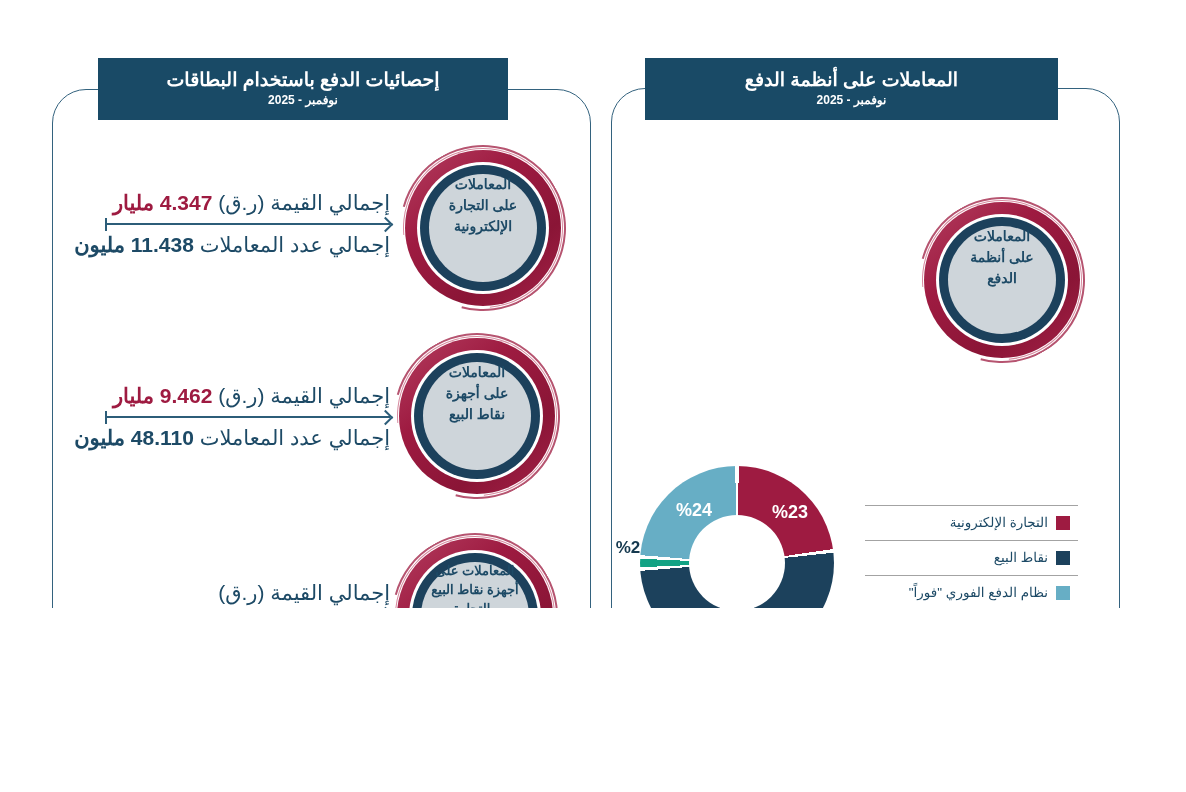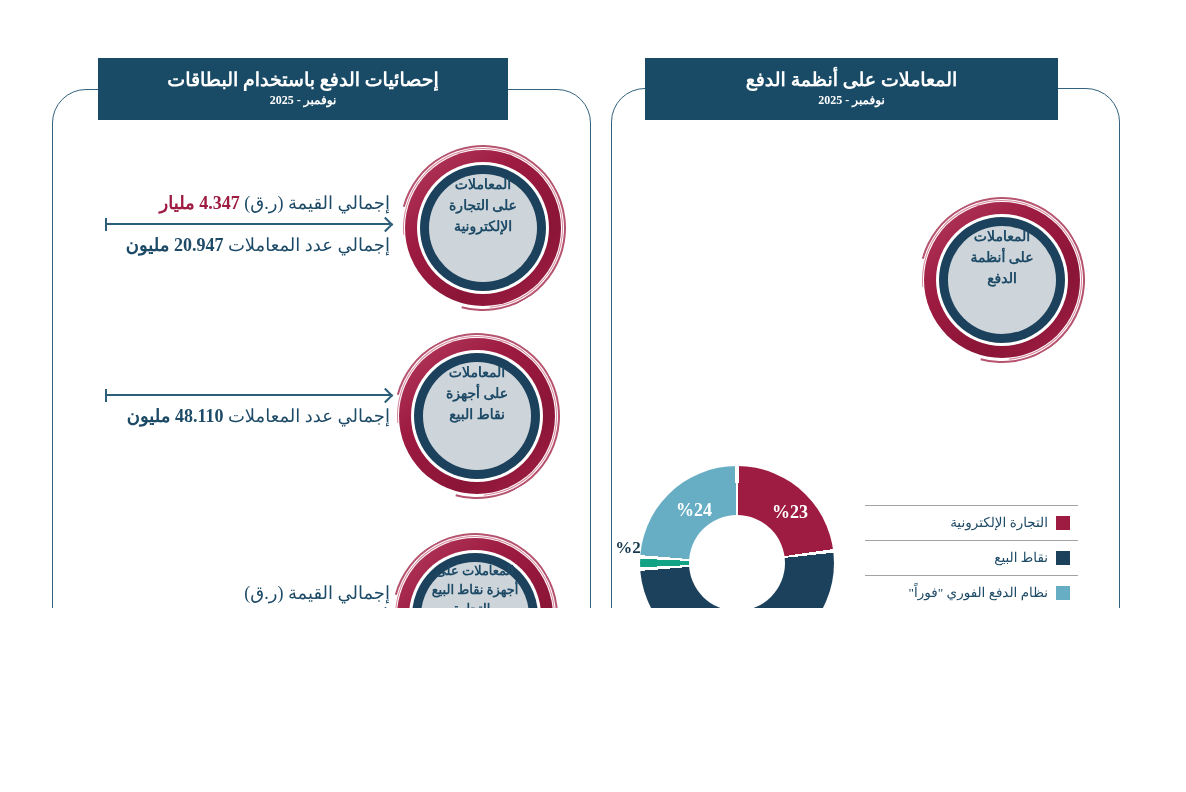--- a/index.html
+++ b/index.html
@@ -1,39 +1,39 @@
 <!DOCTYPE html>
 <html lang="ar"><head>
 <meta charset="utf-8">
 <title>Payments Infographic</title>
 <style>
   html,body{margin:0;padding:0;background:#ffffff;}
   .canvas{position:relative;width:1186px;height:608px;background:#fff;overflow:hidden;
-          font-family:Liberation Serif, serif;}
+          font-family:Liberation Sans, sans-serif;}
 
   
   .panel{position:absolute;border:1.5px solid #33627e;border-radius:34px;background:#fff;}
   .panel-left{left:52px;top:89px;width:537px;height:667px;}
   .panel-right{left:611px;top:88px;width:507px;height:668px;}
 
   
   .header{position:absolute;background:#194a66;color:#fff;text-align:center;z-index:3;
           display:flex;flex-direction:column;justify-content:center;gap:3px;}
   .header-left{left:98px;top:58px;width:410px;height:62px;}
   .header-right{left:645px;top:58px;width:413px;height:62px;}
   .header .h1{font-size:19px;font-weight:bold;line-height:1.1;white-space:nowrap;}
   .header .h2{font-size:12px;font-weight:bold;line-height:1.1;}
 
   
   .stat-group{position:absolute;z-index:2;}
   .g1{left:105px;top:192px;width:285px;}
   .g2{left:105px;top:385px;width:285px;}
   .g3{left:105px;top:582px;width:285px;}
   .gr{left:633px;top:250px;width:277px;}
-  .stat-row{font-size:18px;color:#1d4a66;text-align:right;line-height:22px;white-space:nowrap;}
+  .stat-row{font-size:21px;color:#1d4a66;text-align:right;line-height:22px;white-space:nowrap;}
   .g3 .stat-row{padding-left:45px;}
   .val-crimson{color:#9e1b41;font-weight:bold;}
   .val-navy{color:#1d4a66;font-weight:bold;}
   .arrow{position:relative;height:0;border-top:2px solid #2c5d79;margin:9px 0;}
   .gr .arrow{margin-left:0;margin-right:0;width:259px;}
   .tick{position:absolute;left:0;top:-7px;width:2px;height:13px;background:#2c5d79;}
   .chev{position:absolute;right:-1px;top:-6px;width:9px;height:9px;
         border-top:2px solid #2c5d79;border-right:2px solid #2c5d79;transform:rotate(45deg);}
 
   
@@ -96,25 +96,29 @@
     <div class="stat-row" dir="rtl">
       <span>إجمالي القيمة (ر.ق)</span>
       <span class="val-crimson">4.347 مليار</span>
     </div>
     <div class="arrow">
       <span class="tick"></span>
       <span class="chev"></span>
     </div>
     <div class="stat-row" dir="rtl">
       <span>إجمالي عدد المعاملات</span>
-      <span class="val-navy">20.947 مليون</span>
+      <span class="val-navy">11.438 مليون</span>
     </div>
   </div>
 
   <div class="stat-group g2">
+    <div class="stat-row" dir="rtl">
+      <span>إجمالي القيمة (ر.ق)</span>
+      <span class="val-crimson">9.462 مليار</span>
+    </div>
     <div class="arrow">
       <span class="tick"></span>
       <span class="chev"></span>
     </div>
     <div class="stat-row" dir="rtl">
       <span>إجمالي عدد المعاملات</span>
       <span class="val-navy">48.110 مليون</span>
     </div>
   </div>
 

